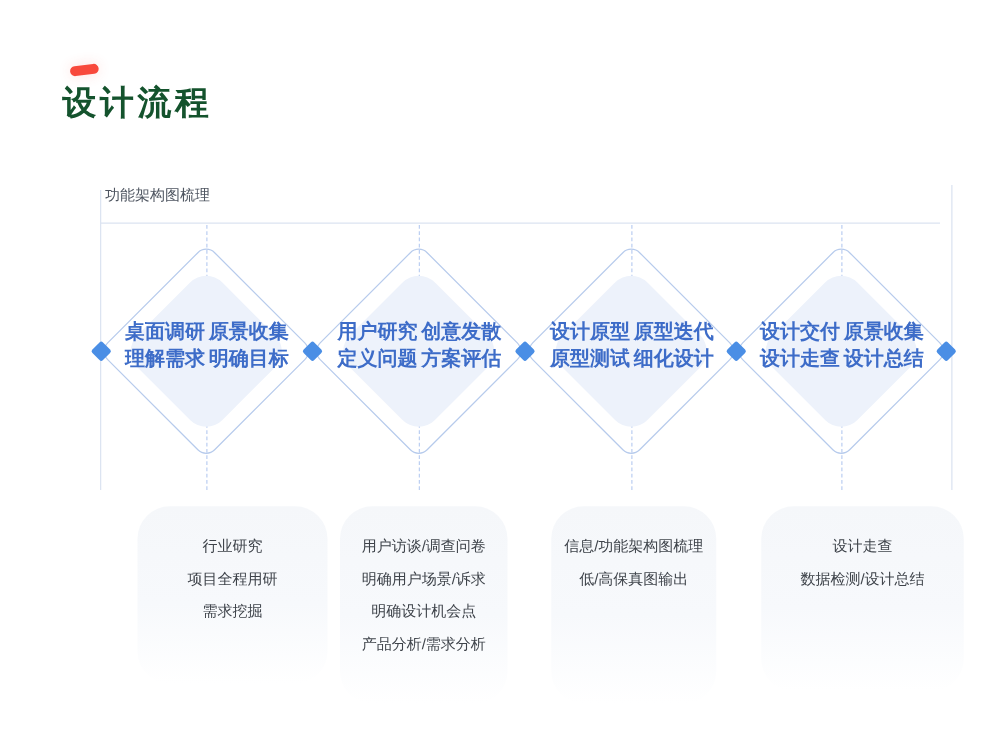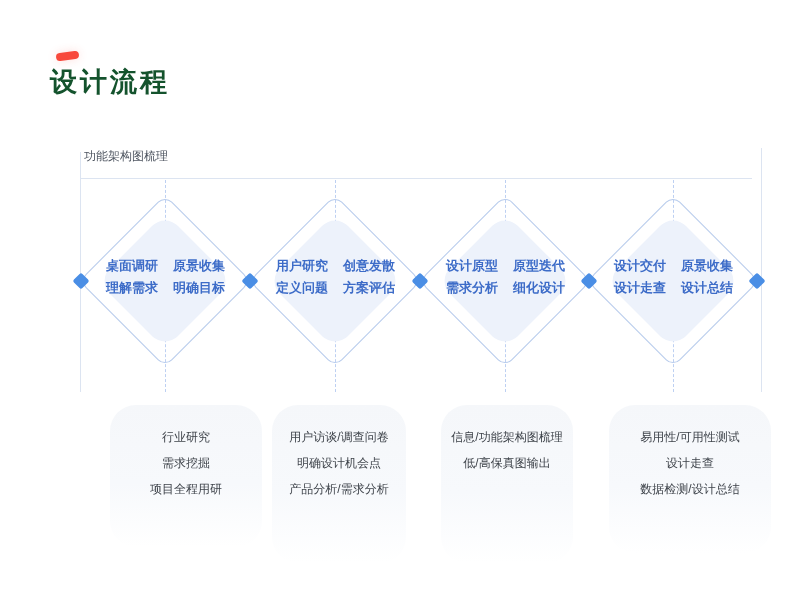--- a/index.html
+++ b/index.html
@@ -41,21 +41,21 @@
     background:transparent;
   }
   .inner-diamond{
     position:absolute;left:0;top:0;width:96px;height:96px;
     background:#EDF2FB;border-radius:18px;
     transform:translate(-50%,-50%) rotate(45deg);
   }
   .dtext{
     position:absolute;top:-4px;
     transform:translate(-50%,-50%);
-    text-align:center;font-size:13px;font-weight:700;color:#3D6CC8;
+    text-align:center;font-size:16px;font-weight:700;color:#3D6CC8;
     line-height:22px;white-space:nowrap;
   }
   .dtext.left{left:-33px;}
   .dtext.right{left:34px;}
   .dtext span{display:block;}
   .connector{
     position:absolute;top:281px;width:12px;height:12px;
     background:#4A8EE5;border-radius:2px;
     transform:translate(-50%,-50%) rotate(45deg);
   }
@@ -110,21 +110,21 @@
       <span>方案评估</span>
     </div>
   </div>
 
   <div class="dgroup" style="left:505px">
     <div class="dashline"></div>
     <div class="outer-diamond"></div>
     <div class="inner-diamond"></div>
     <div class="dtext left">
       <span>设计原型</span>
-      <span>需求分析</span>
+      <span>原型测试</span>
     </div>
     <div class="dtext right">
       <span>原型迭代</span>
       <span>细化设计</span>
     </div>
   </div>
 
   <div class="dgroup" style="left:673px">
     <div class="dashline"></div>
     <div class="outer-diamond"></div>
@@ -141,32 +141,32 @@
 
   <div class="connector" style="left:81px"></div>
   <div class="connector" style="left:250px"></div>
   <div class="connector" style="left:420px"></div>
   <div class="connector" style="left:589px"></div>
   <div class="connector" style="left:757px"></div>
 </div>
 
 <div class="card" style="left:110px;width:152px;height:142px">
   <div class="row">行业研究</div>
+  <div class="row">项目全程用研</div>
   <div class="row">需求挖掘</div>
-  <div class="row">项目全程用研</div>
 </div>
 
 <div class="card" style="left:272px;width:134px;height:158px">
   <div class="row">用户访谈/调查问卷</div>
+  <div class="row">明确用户场景/诉求</div>
   <div class="row">明确设计机会点</div>
   <div class="row">产品分析/需求分析</div>
 </div>
 
 <div class="card" style="left:441px;width:132px;height:158px">
   <div class="row">信息/功能架构图梳理</div>
   <div class="row">低/高保真图输出</div>
 </div>
 
 <div class="card" style="left:609px;width:162px;height:148px">
-  <div class="row">易用性/可用性测试</div>
   <div class="row">设计走查</div>
   <div class="row">数据检测/设计总结</div>
 </div>
 
 </body></html>

